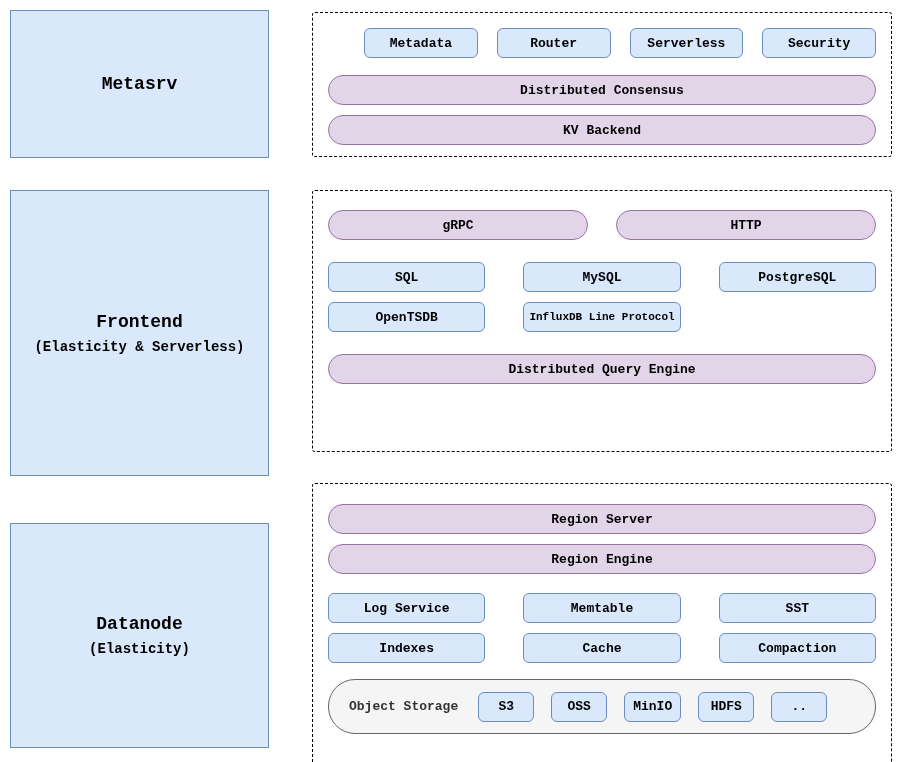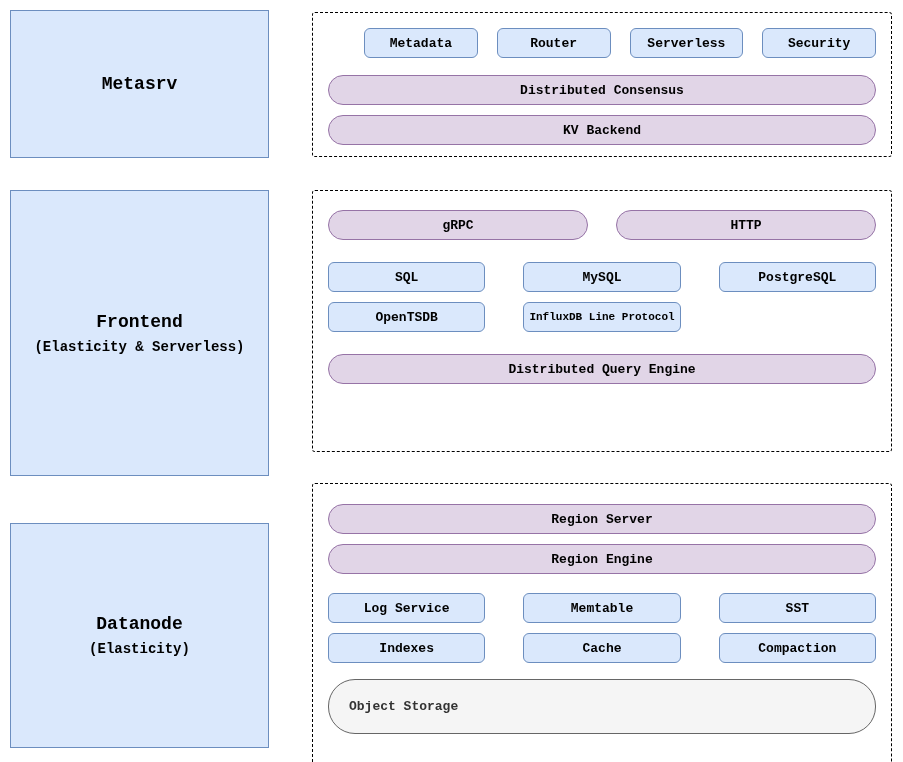--- a/index.html
+++ b/index.html
@@ -119,16 +119,23 @@
       <div class="box">Memtable</div>
       <div class="box">SST</div>
     </div>
     <div class="grid3 mt10">
       <div class="box">Indexes</div>
       <div class="box">Cache</div>
       <div class="box">Compaction</div>
     </div>
     <div class="storage mt16">
       <div class="label">Object Storage</div>
+      <div class="backends">
+        <div class="box">S3</div>
+        <div class="box">OSS</div>
+        <div class="box">MinIO</div>
+        <div class="box">HDFS</div>
+        <div class="box">..</div>
+      </div>
     </div>
   </div>
 
 </div>
 
 </body></html>

